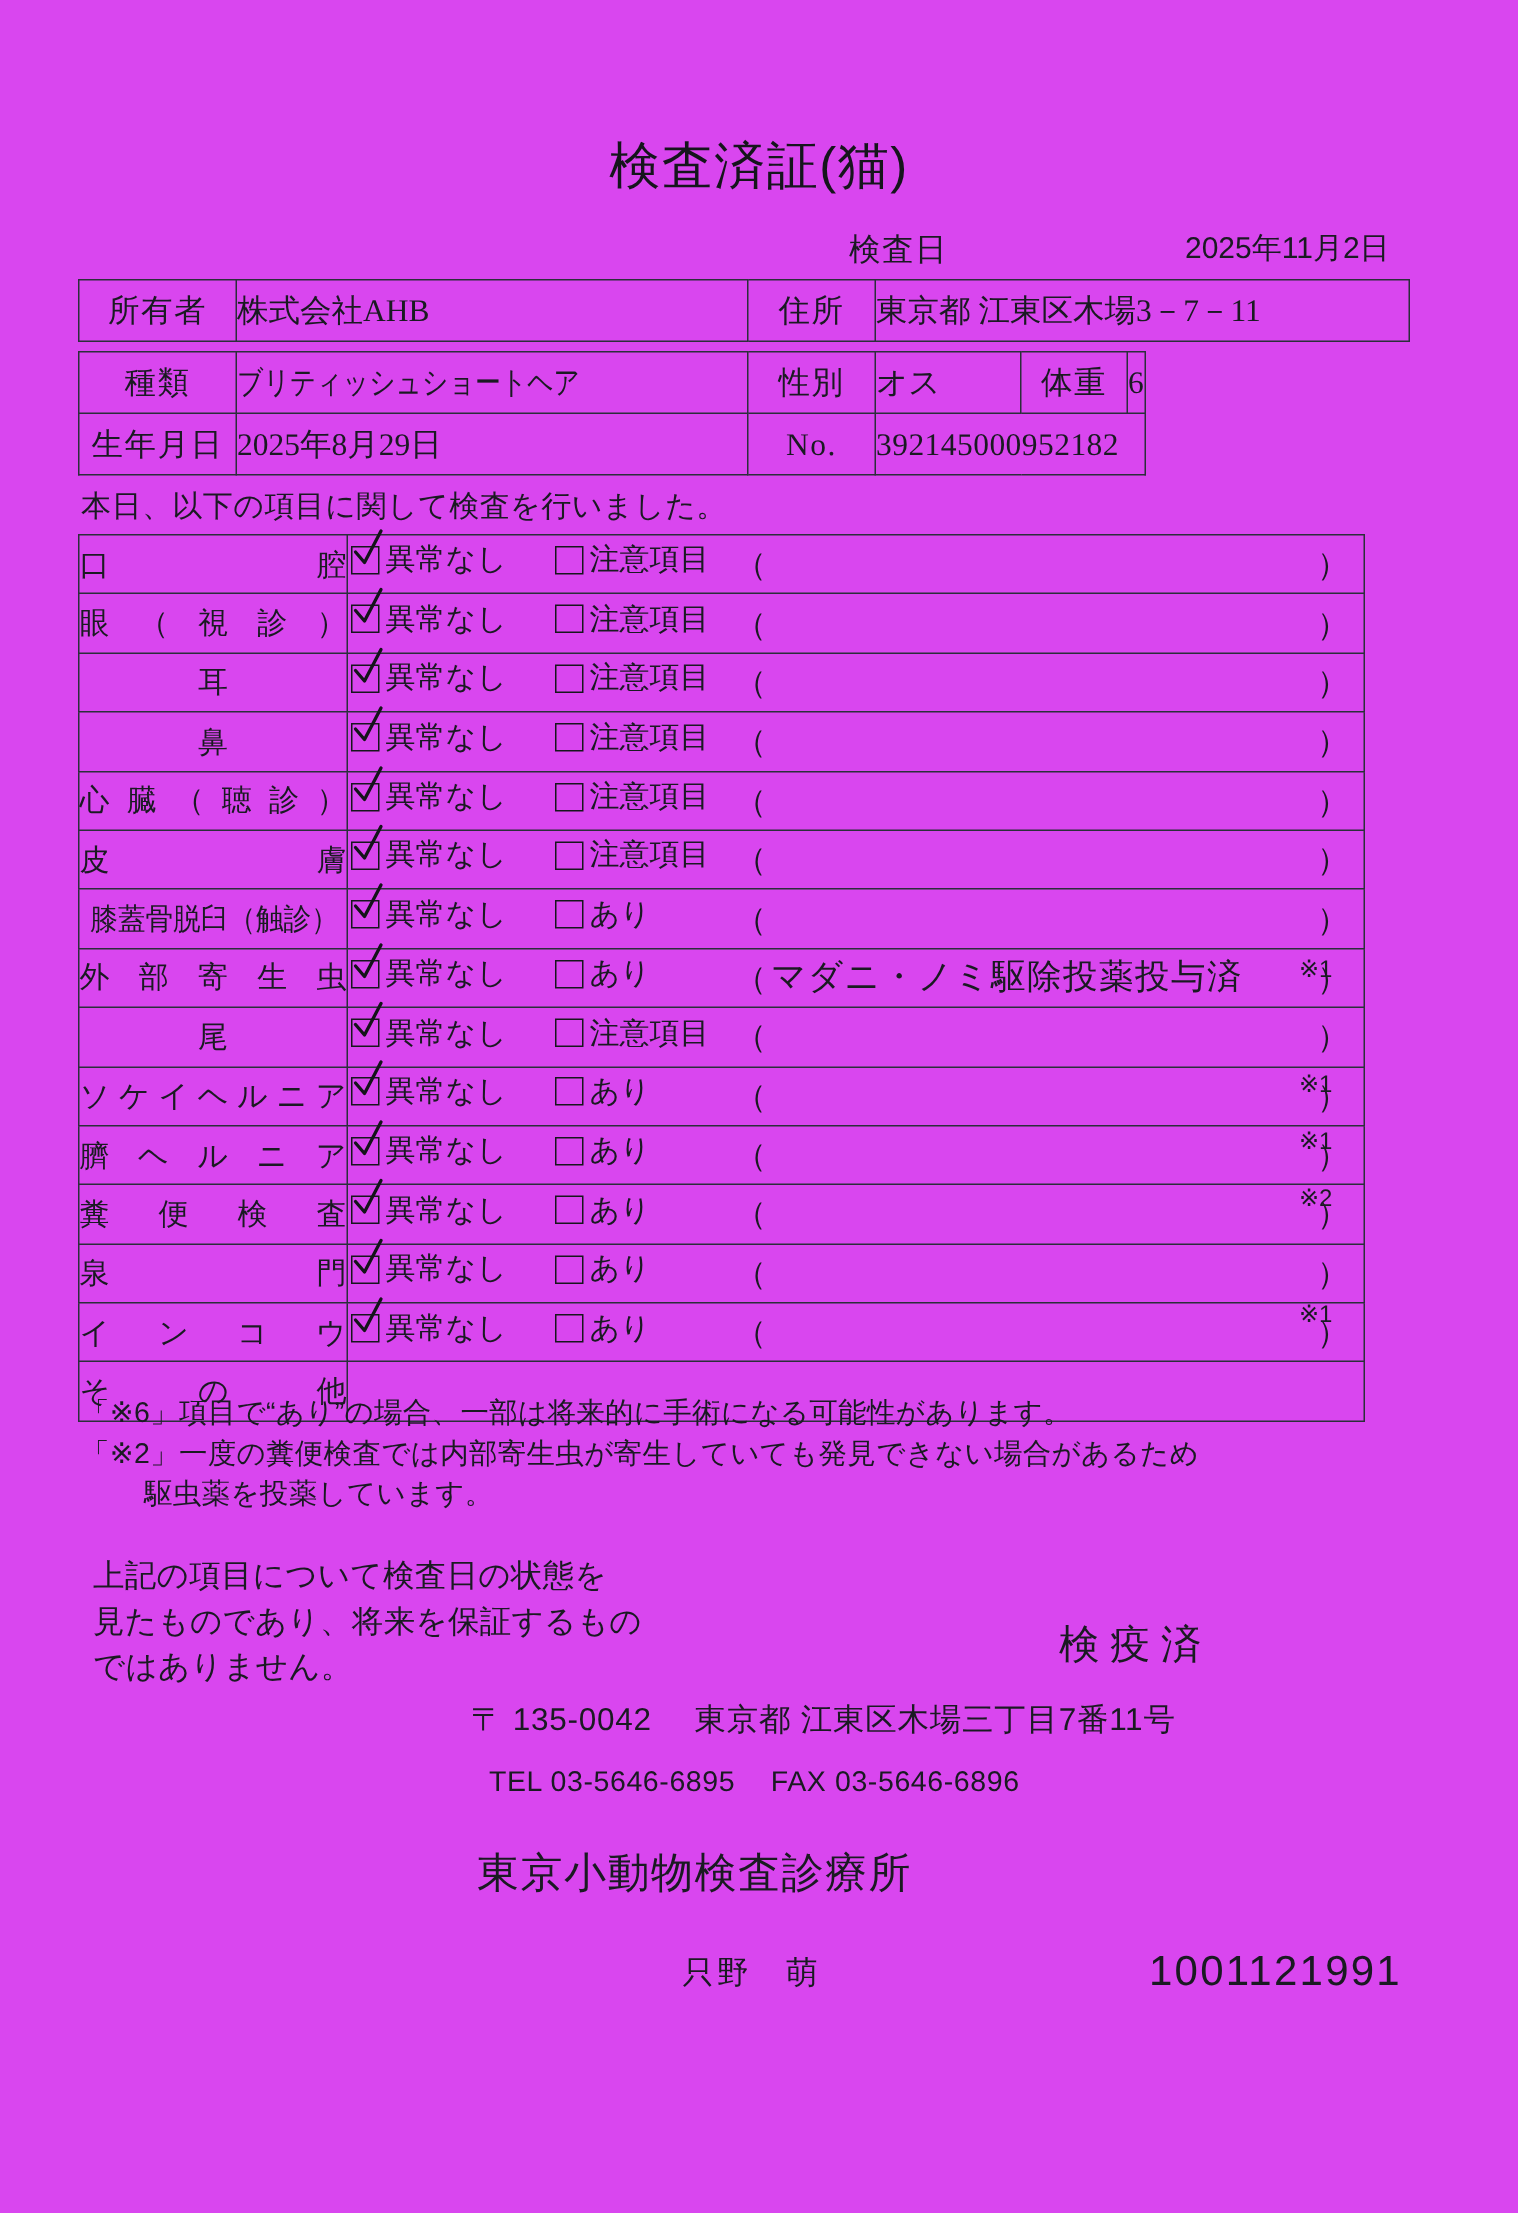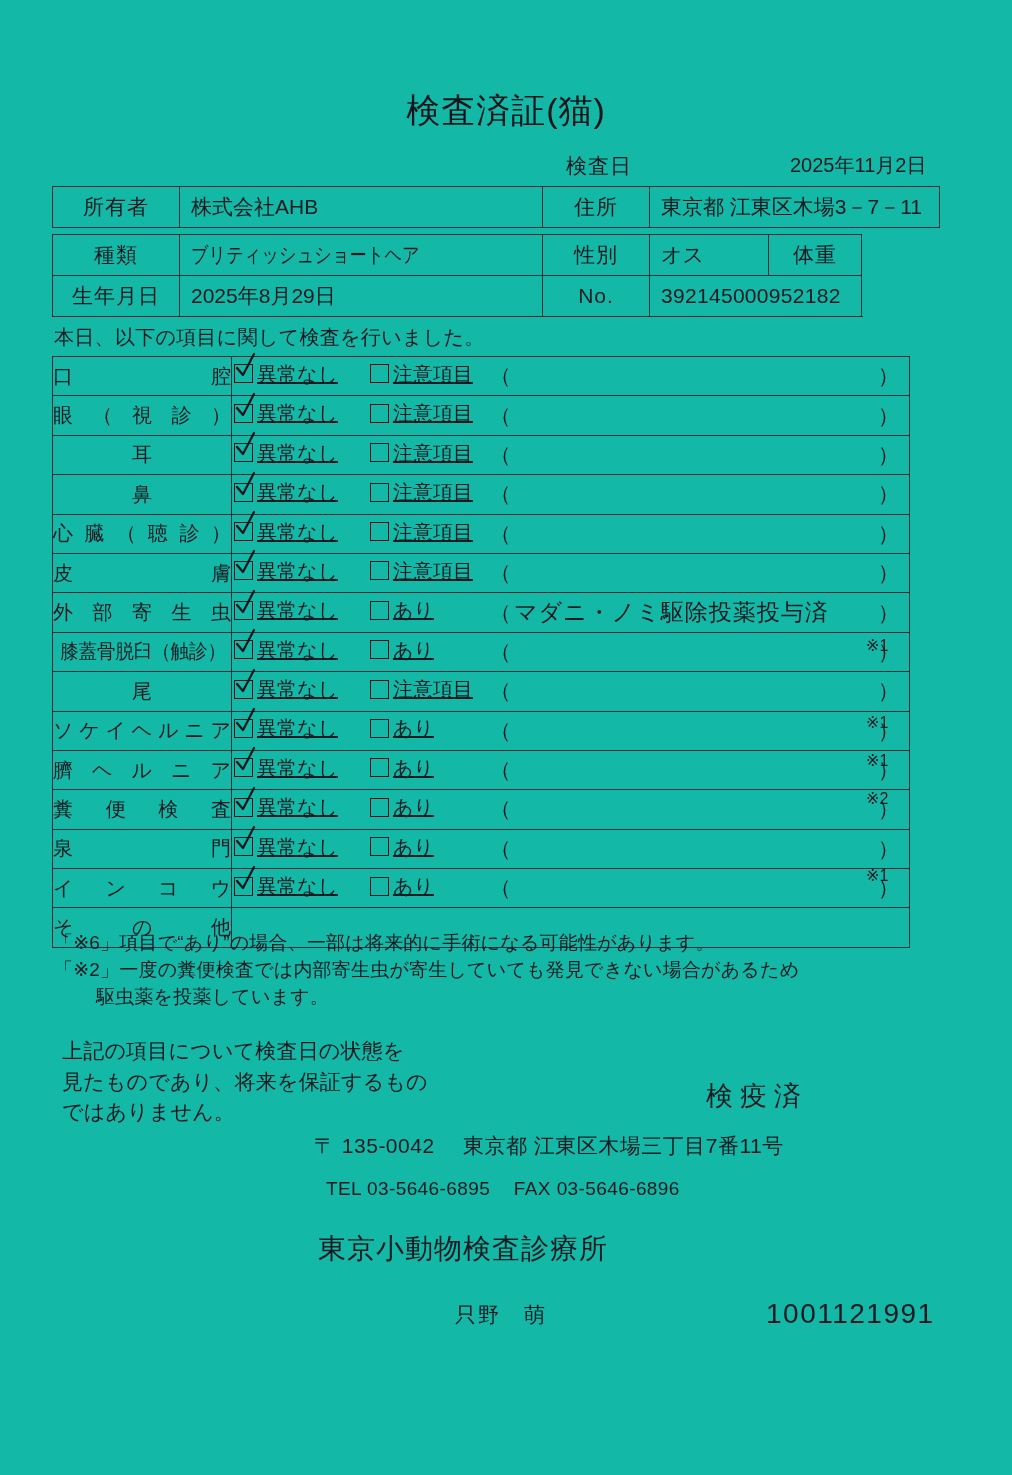--- a/index.html
+++ b/index.html
@@ -11,21 +11,21 @@
     width: 1012px;
     height: 1475px;
     position: relative;
     font-family: "Liberation Sans", "DejaVu Sans", sans-serif;
     color: #1a1a22;
     overflow: hidden;
   }
   .page {
     position: absolute;
     inset: 0;
-    background: #14b8a6;
+    background: #d946ef;
   }
 
   
   .title {
     position: absolute;
     top: 88px;
     left: 0;
     width: 1012px;
     text-align: center;
     font-size: 34px;
@@ -58,25 +58,26 @@
 
   
   .tbl {
     position: absolute;
     border-collapse: collapse;
     table-layout: fixed;
   }
   .tbl td {
     border: 1.4px solid #2b2f3a;
     height: 40px;
-    padding: 0 11px;
+    padding: 0 0;
     font-size: 21px;
     vertical-align: middle;
     white-space: nowrap;
     overflow: hidden;
+    font-family: Liberation Serif, serif;
   }
   .tbl td.lbl {
     text-align: center;
     letter-spacing: 1px;
   }
 
   #owner-table { left: 52px; top: 186px; width: 888px; }
   #pet-table   { left: 52px; top: 234px; width: 712px; }
 
   .val-left { text-align: left; }
@@ -130,21 +131,20 @@
     display: inline-block;
     transform: scaleX(0.92);
     transform-origin: center;
   }
   td.opts { padding: 0 0 0 4px; position: relative; }
 
   .opt {
     display: inline-flex;
     align-items: center;
     position: relative;
-    text-decoration: underline;
   }
   .opt-normal { margin-left: 2px; }
   .opt-second { margin-left: 32px; }
 
   .box {
     width: 17px;
     height: 17px;
     border: 1.8px solid #16161c;
     display: inline-block;
     margin-right: 4px;
@@ -400,48 +400,48 @@
                   <path d="M6 19 L12 26 L23 5" fill="none" stroke="#14141a" stroke-width="2.2" stroke-linecap="round" stroke-linejoin="round"></path>
                 </svg>
               </span>
               <span class="opt-text">異常なし</span>
             </span><span class="opt opt-second">
               <span class="box"></span>
               <span class="opt-text">注意項目</span>
             </span><span class="paren-open">（</span><span class="paren-close">）</span></td>
         </tr>
         <tr>
+          <td class="item-name"><span class="tightname">膝蓋骨脱臼（触診）</span></td>
+          <td class="opts"><span class="opt opt-normal">
+              <span class="box">
+                <svg class="tick" viewBox="0 0 34 34">
+                  <path d="M6 19 L12 26 L23 5" fill="none" stroke="#14141a" stroke-width="2.2" stroke-linecap="round" stroke-linejoin="round"></path>
+                </svg>
+              </span>
+              <span class="opt-text">異常なし</span>
+            </span><span class="opt opt-second">
+              <span class="box"></span>
+              <span class="opt-text">あり</span>
+            </span><span class="paren-open">（</span><span class="paren-close">）</span></td>
+        </tr>
+        <tr>
           <td class="item-name">
             <span class="nm">外部寄生虫</span>
           </td>
           <td class="opts"><span class="opt opt-normal">
               <span class="box">
                 <svg class="tick" viewBox="0 0 34 34">
                   <path d="M6 19 L12 26 L23 5" fill="none" stroke="#14141a" stroke-width="2.2" stroke-linecap="round" stroke-linejoin="round"></path>
                 </svg>
               </span>
               <span class="opt-text">異常なし</span>
             </span><span class="opt opt-second">
               <span class="box"></span>
               <span class="opt-text">あり</span>
             </span><span class="paren-open">（</span><span class="paren-close">）</span><span class="hand-note">マダニ・ノミ駆除投薬投与済</span></td>
-        </tr>
-        <tr>
-          <td class="item-name"><span class="tightname">膝蓋骨脱臼（触診）</span></td>
-          <td class="opts"><span class="opt opt-normal">
-              <span class="box">
-                <svg class="tick" viewBox="0 0 34 34">
-                  <path d="M6 19 L12 26 L23 5" fill="none" stroke="#14141a" stroke-width="2.2" stroke-linecap="round" stroke-linejoin="round"></path>
-                </svg>
-              </span>
-              <span class="opt-text">異常なし</span>
-            </span><span class="opt opt-second">
-              <span class="box"></span>
-              <span class="opt-text">あり</span>
-            </span><span class="paren-open">（</span><span class="paren-close">）</span></td>
         </tr>
         <tr>
           <td class="item-name centered">
             <span class="nm">尾</span>
           </td>
           <td class="opts"><span class="opt opt-normal">
               <span class="box">
                 <svg class="tick" viewBox="0 0 34 34">
                   <path d="M6 19 L12 26 L23 5" fill="none" stroke="#14141a" stroke-width="2.2" stroke-linecap="round" stroke-linejoin="round"></path>
                 </svg>

